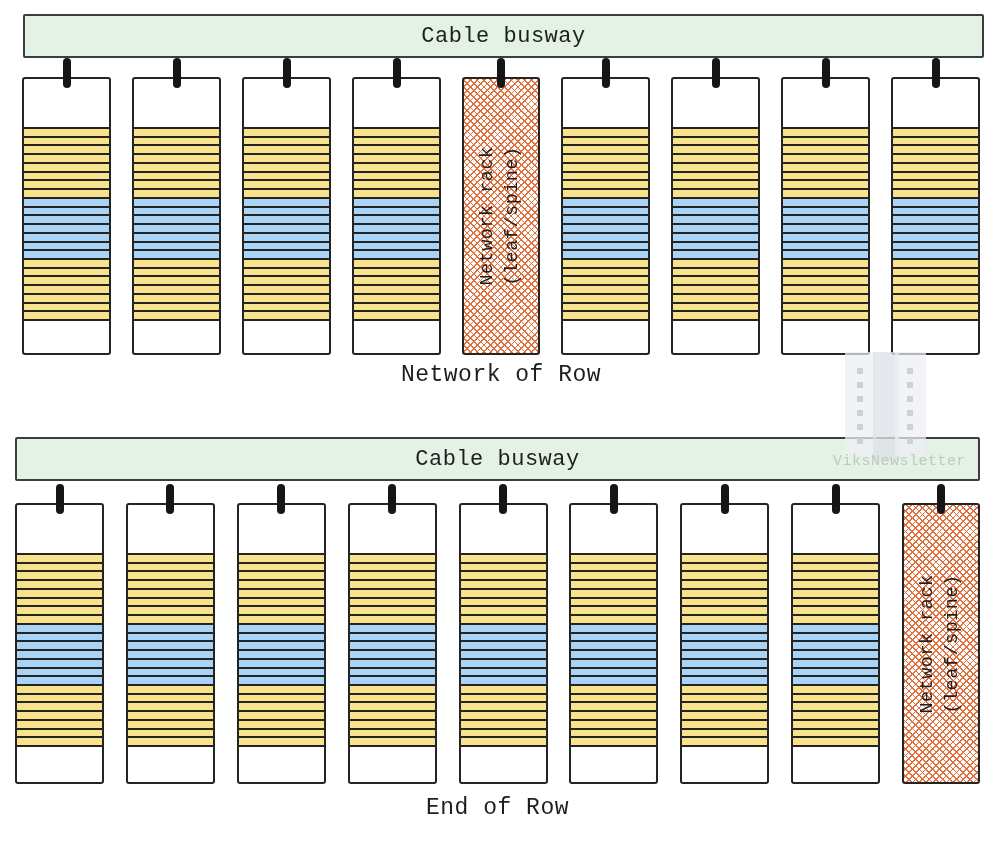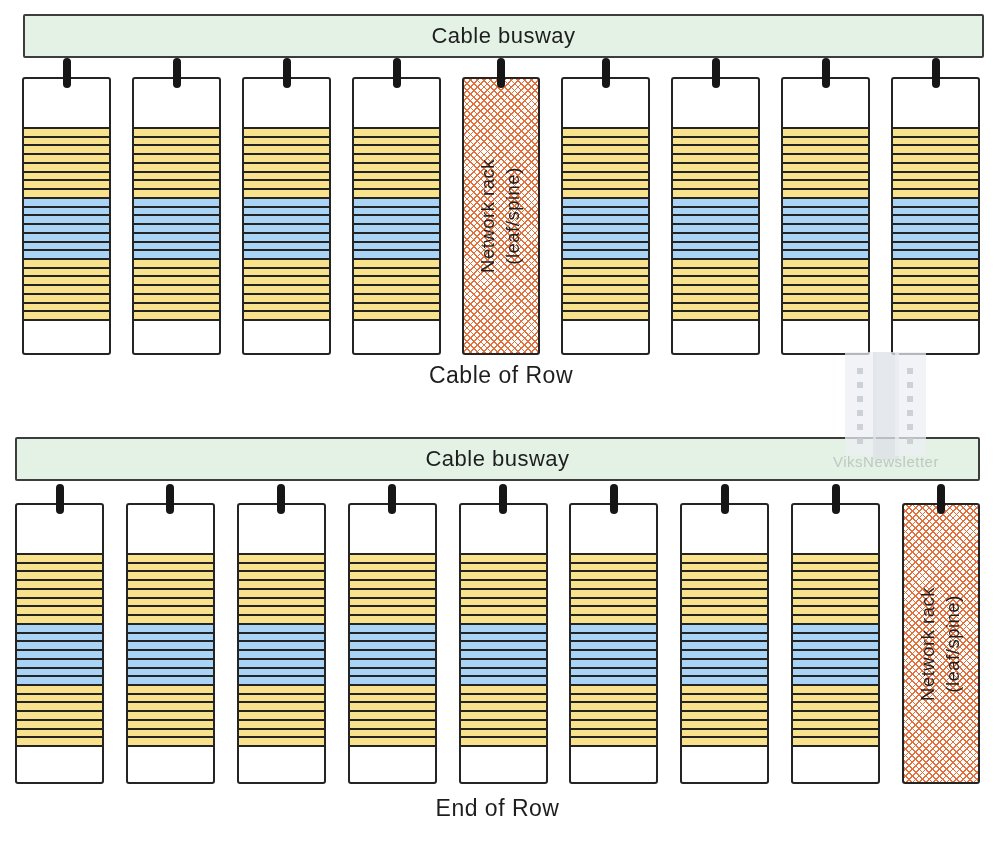--- a/index.html
+++ b/index.html
@@ -1,17 +1,17 @@
 <!DOCTYPE html>
 <html><head>
 <meta charset="utf-8">
 <style>
   html,body{margin:0;padding:0;background:#fff;}
   .canvas{position:relative;width:997px;height:841px;background:#ffffff;overflow:hidden;
-          font-family:Liberation Sans, sans-serif;color:#1e1e1e;}
+          font-family:Liberation Mono, monospace;color:#1e1e1e;}
 
   
   .busway{position:absolute;height:44px;box-sizing:border-box;border:2.5px solid #3d3d3d;
           border-radius:2px;display:flex;align-items:center;justify-content:center;}
   .busway-label{font-size:22px;letter-spacing:.5px;}
   .row0 .busway{left:23px;top:14px;width:961px;}
   .row1 .busway{left:15px;top:437px;width:965px;}
 
   
   .racks{position:absolute;display:flex;justify-content:space-between;}
@@ -294,21 +294,21 @@
             <div class="stripe" style="background: linear-gradient(rgb(36, 36, 36) 0px, rgb(36, 36, 36) 2.4px, rgb(248, 226, 139) 2.4px, rgb(248, 226, 139) 100%);"></div>
             <div class="stripe" style="background: linear-gradient(rgb(36, 36, 36) 0px, rgb(36, 36, 36) 2.4px, rgb(248, 226, 139) 2.4px, rgb(248, 226, 139) 100%);"></div>
             <div class="stripe" style="background: linear-gradient(rgb(36, 36, 36) 0px, rgb(36, 36, 36) 2.4px, rgb(248, 226, 139) 2.4px, rgb(248, 226, 139) 100%);"></div>
             <div class="stripe" style="background: linear-gradient(rgb(36, 36, 36) 0px, rgb(36, 36, 36) 2.4px, rgb(248, 226, 139) 2.4px, rgb(248, 226, 139) 100%);"></div>
             <div class="stripe" style="background: linear-gradient(rgb(36, 36, 36) 0px, rgb(36, 36, 36) 2.4px, rgb(248, 226, 139) 2.4px, rgb(248, 226, 139) 100%);"></div>
             <div class="stripe" style="background: linear-gradient(rgb(36, 36, 36) 0px, rgb(36, 36, 36) 2.4px, rgb(248, 226, 139) 2.4px, rgb(248, 226, 139) 100%);"></div>
           </div>
           <div class="rack-footer"></div>
         </div>
       </div>
-    <div class="caption">Cable of Row</div>
+    <div class="caption">Network of Row</div>
   </section>
 
   <section class="row1">
     <div class="busway" style="background: rgb(227, 242, 228);">
       <span class="busway-label">Cable busway</span>
     </div>
     <div class="racks">
         <div class="rack server">
           <div class="stub"></div>
           <div class="rack-header"></div>

